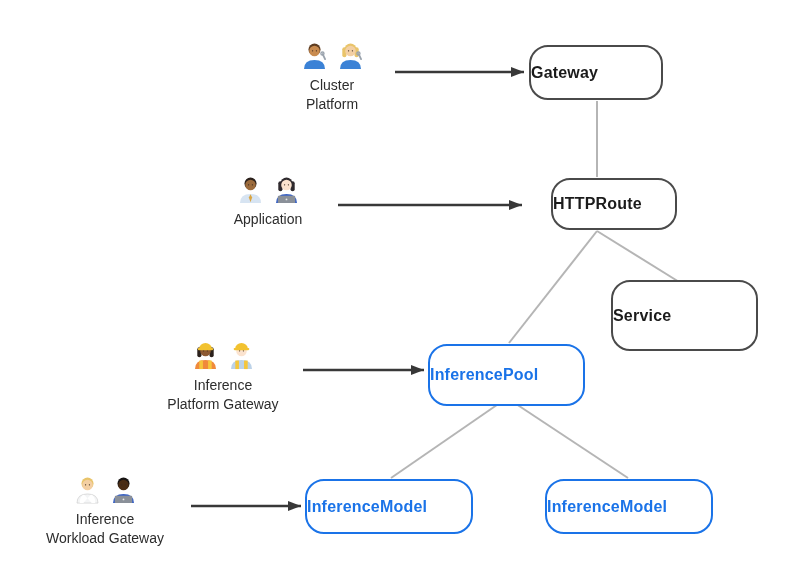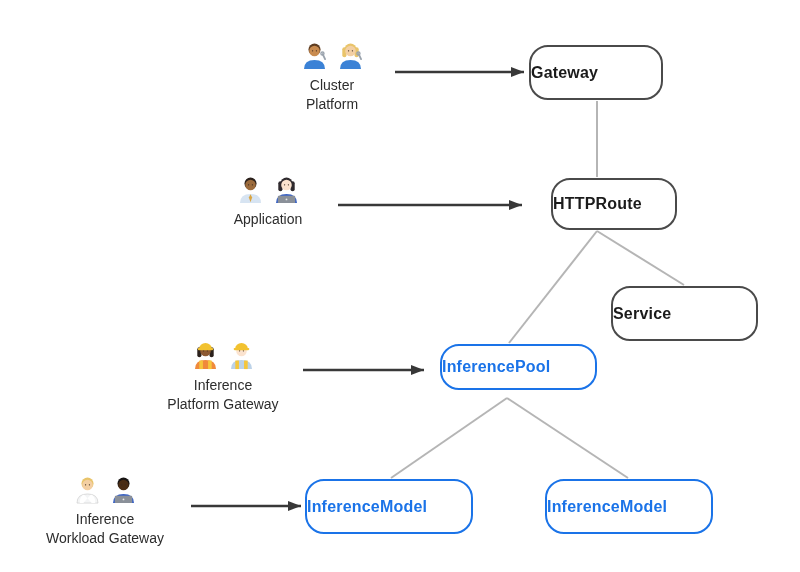--- a/index.html
+++ b/index.html
@@ -44,25 +44,25 @@
   </svg>
 
   <div class="node dark" style="left:529px;top:45px;width:134px;height:55px">
     <span>Gateway</span>
   </div>
 
   <div class="node dark" style="left:551px;top:178px;width:126px;height:52px">
     <span>HTTPRoute</span>
   </div>
 
-  <div class="node dark" style="left:611px;top:286px;width:147px;height:55px">
+  <div class="node dark" style="left:611px;top:280px;width:147px;height:71px">
     <span>Service</span>
   </div>
 
-  <div class="node blue" style="left:440px;top:344px;width:157px;height:46px">
+  <div class="node blue" style="left:428px;top:344px;width:157px;height:62px">
     <span>InferencePool</span>
   </div>
 
   <div class="node blue" style="left:305px;top:479px;width:168px;height:55px">
     <span>InferenceModel</span>
   </div>
 
   <div class="node blue" style="left:545px;top:479px;width:168px;height:55px">
     <span>InferenceModel</span>
   </div>

